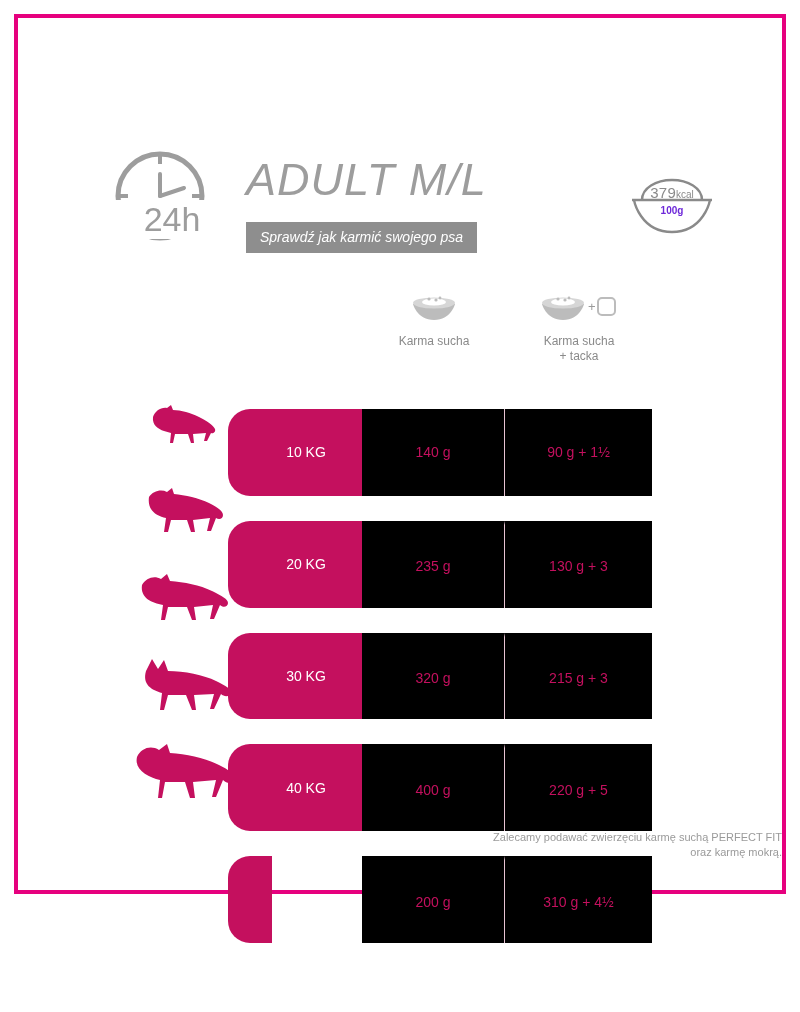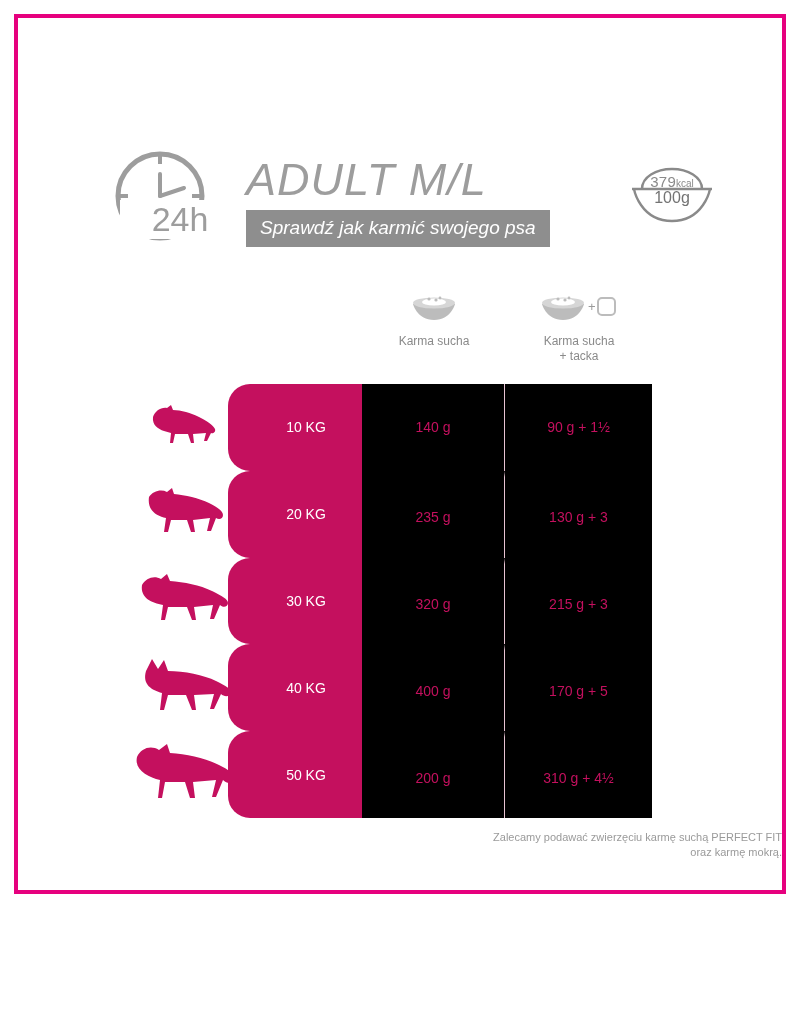--- a/index.html
+++ b/index.html
@@ -59,51 +59,52 @@
   }
   .title-main {
     font-size: 45px;
     letter-spacing: 1px;
     color: #9d9d9d;
     font-weight: normal;
     line-height: 52px;
     white-space: nowrap;
   }
   .subtitle-bar {
-    margin-top: 4px;
+    margin-top: 16px;
     background: #8e8e8e;
     color: #ffffff;
-    font-size: 19px;
+    font-size: 14px;
     padding: 7px 14px 8px 14px;
     display: inline-block;
     white-space: nowrap;
   }
 
   .kcal-badge {
     position: absolute;
     left: 612px;
-    top: 33px;
+    top: 44px;
     width: 84px;
     height: 62px;
     text-align: center;
   }
   .kcal-badge .kcal-num {
     font-size: 15px;
     color: #8a8a8a;
     letter-spacing: 0.3px;
   }
   .kcal-badge .kcal-unit {
     font-size: 10px;
     color: #8a8a8a;
   }
   .kcal-badge .kcal-per {
-    font-size: 16px;
-    color: #737373;
+    font-size: 10px;
+    color: #6d28d9;
     position: relative;
     top: -2px;
+    font-weight: bold;
   }
   .bowl-outline {
     position: absolute;
     left: 0;
     top: 0;
     width: 84px;
     height: 62px;
   }
 
   
@@ -133,20 +134,21 @@
   .table {
     position: absolute;
     left: 232px;
     top: 366px;
     width: 402px;
     height: 434px;
   }
   .row {
     position: relative;
     height: 86.8px;
+    margin-top: 25px;
   }
   .kg-cell {
     position: absolute;
     left: 0;
     top: 0;
     width: 112px;
     height: 100%;
     background: #c4105e;
     color: #ffffff;
     font-size: 14px;
@@ -188,21 +190,21 @@
     background: #000000;
     color: #c4105e;
     font-size: 14px;
     display: flex;
     align-items: center;
     justify-content: center;
     box-sizing: border-box;
   }
   .val-dry { left: 112px; width: 143px; border-right: 1px solid #e8c4d3; }
   .val-mix { left: 255px; width: 147px; }
-  .row + .row .val-cell { border-top: 6px solid #000000; text-align: center; }
+  .row + .row .val-cell { border-top: 4px solid #000000; text-align: center; }
 
   
   .dogs {
     position: absolute;
     left: 100px;
     top: 366px;
     width: 132px;
     height: 434px;
   }
   .dog-slot {
@@ -237,21 +239,21 @@
       <div class="clock-wrap">
         <svg class="clock-svg" width="120" height="105" viewBox="0 0 120 105" xmlns="http://www.w3.org/2000/svg">
           <circle cx="56" cy="48" r="42" fill="none" stroke="#9d9d9d" stroke-width="5"></circle>
           <line x1="56" y1="6" x2="56" y2="16" stroke="#9d9d9d" stroke-width="4"></line>
           <line x1="98" y1="48" x2="88" y2="48" stroke="#9d9d9d" stroke-width="4"></line>
           <line x1="56" y1="90" x2="56" y2="80" stroke="#9d9d9d" stroke-width="4"></line>
           <line x1="14" y1="48" x2="24" y2="48" stroke="#9d9d9d" stroke-width="4"></line>
           <line x1="56" y1="48" x2="56" y2="26" stroke="#9d9d9d" stroke-width="4" stroke-linecap="round"></line>
           <line x1="56" y1="48" x2="80" y2="40" stroke="#9d9d9d" stroke-width="4" stroke-linecap="round"></line>
         </svg>
-        <div style="position:absolute;left:16px;top:52px;width:120px;text-align:center;font-size:34px;color:#9d9d9d;background:#ffffff;">24h</div>
+        <div style="position:absolute;left:8px;top:52px;width:120px;text-align:center;font-size:34px;color:#9d9d9d;background:#ffffff;">24h</div>
       </div>
 
       <div class="title-block">
         <div class="title-main">ADULT M/L</div>
         <div class="subtitle-bar">Sprawdź jak karmić swojego psa</div>
       </div>
 
       <div class="kcal-badge">
         <svg class="bowl-outline" width="84" height="62" viewBox="0 0 84 62" xmlns="http://www.w3.org/2000/svg">
           <path d="M4,26 C4,26 10,58 42,58 C74,58 80,26 80,26" fill="none" stroke="#8a8a8a" stroke-width="2.4"></path>
@@ -354,26 +356,25 @@
         <div class="kg-bump"></div>
         <div class="kg-cell">30 KG</div>
         <div class="val-cell val-dry">320 g</div>
         <div class="val-cell val-mix">215 g + 3</div>
       </div>
 
       <div class="row">
         <div class="kg-bump"></div>
         <div class="kg-cell">40 KG</div>
         <div class="val-cell val-dry">400 g</div>
-        <div class="val-cell val-mix">170 g + 5</div>
-      </div>
-
-      <div class="row">
-        <div class="kg-bump"></div>
-        <div class="kg-cell">50 KG</div>
+        <div class="val-cell val-mix">220 g + 5</div>
+      </div>
+
+      <div class="row">
+        <div class="kg-bump"></div>
         <div class="val-cell val-dry">200 g</div>
         <div class="val-cell val-mix">310 g + 4½</div>
       </div>
     </div>
 
     <div class="footnote">
       <div>Zalecamy podawać zwierzęciu karmę suchą PERFECT FIT</div>
       <div>oraz karmę mokrą.</div>
     </div>
 

